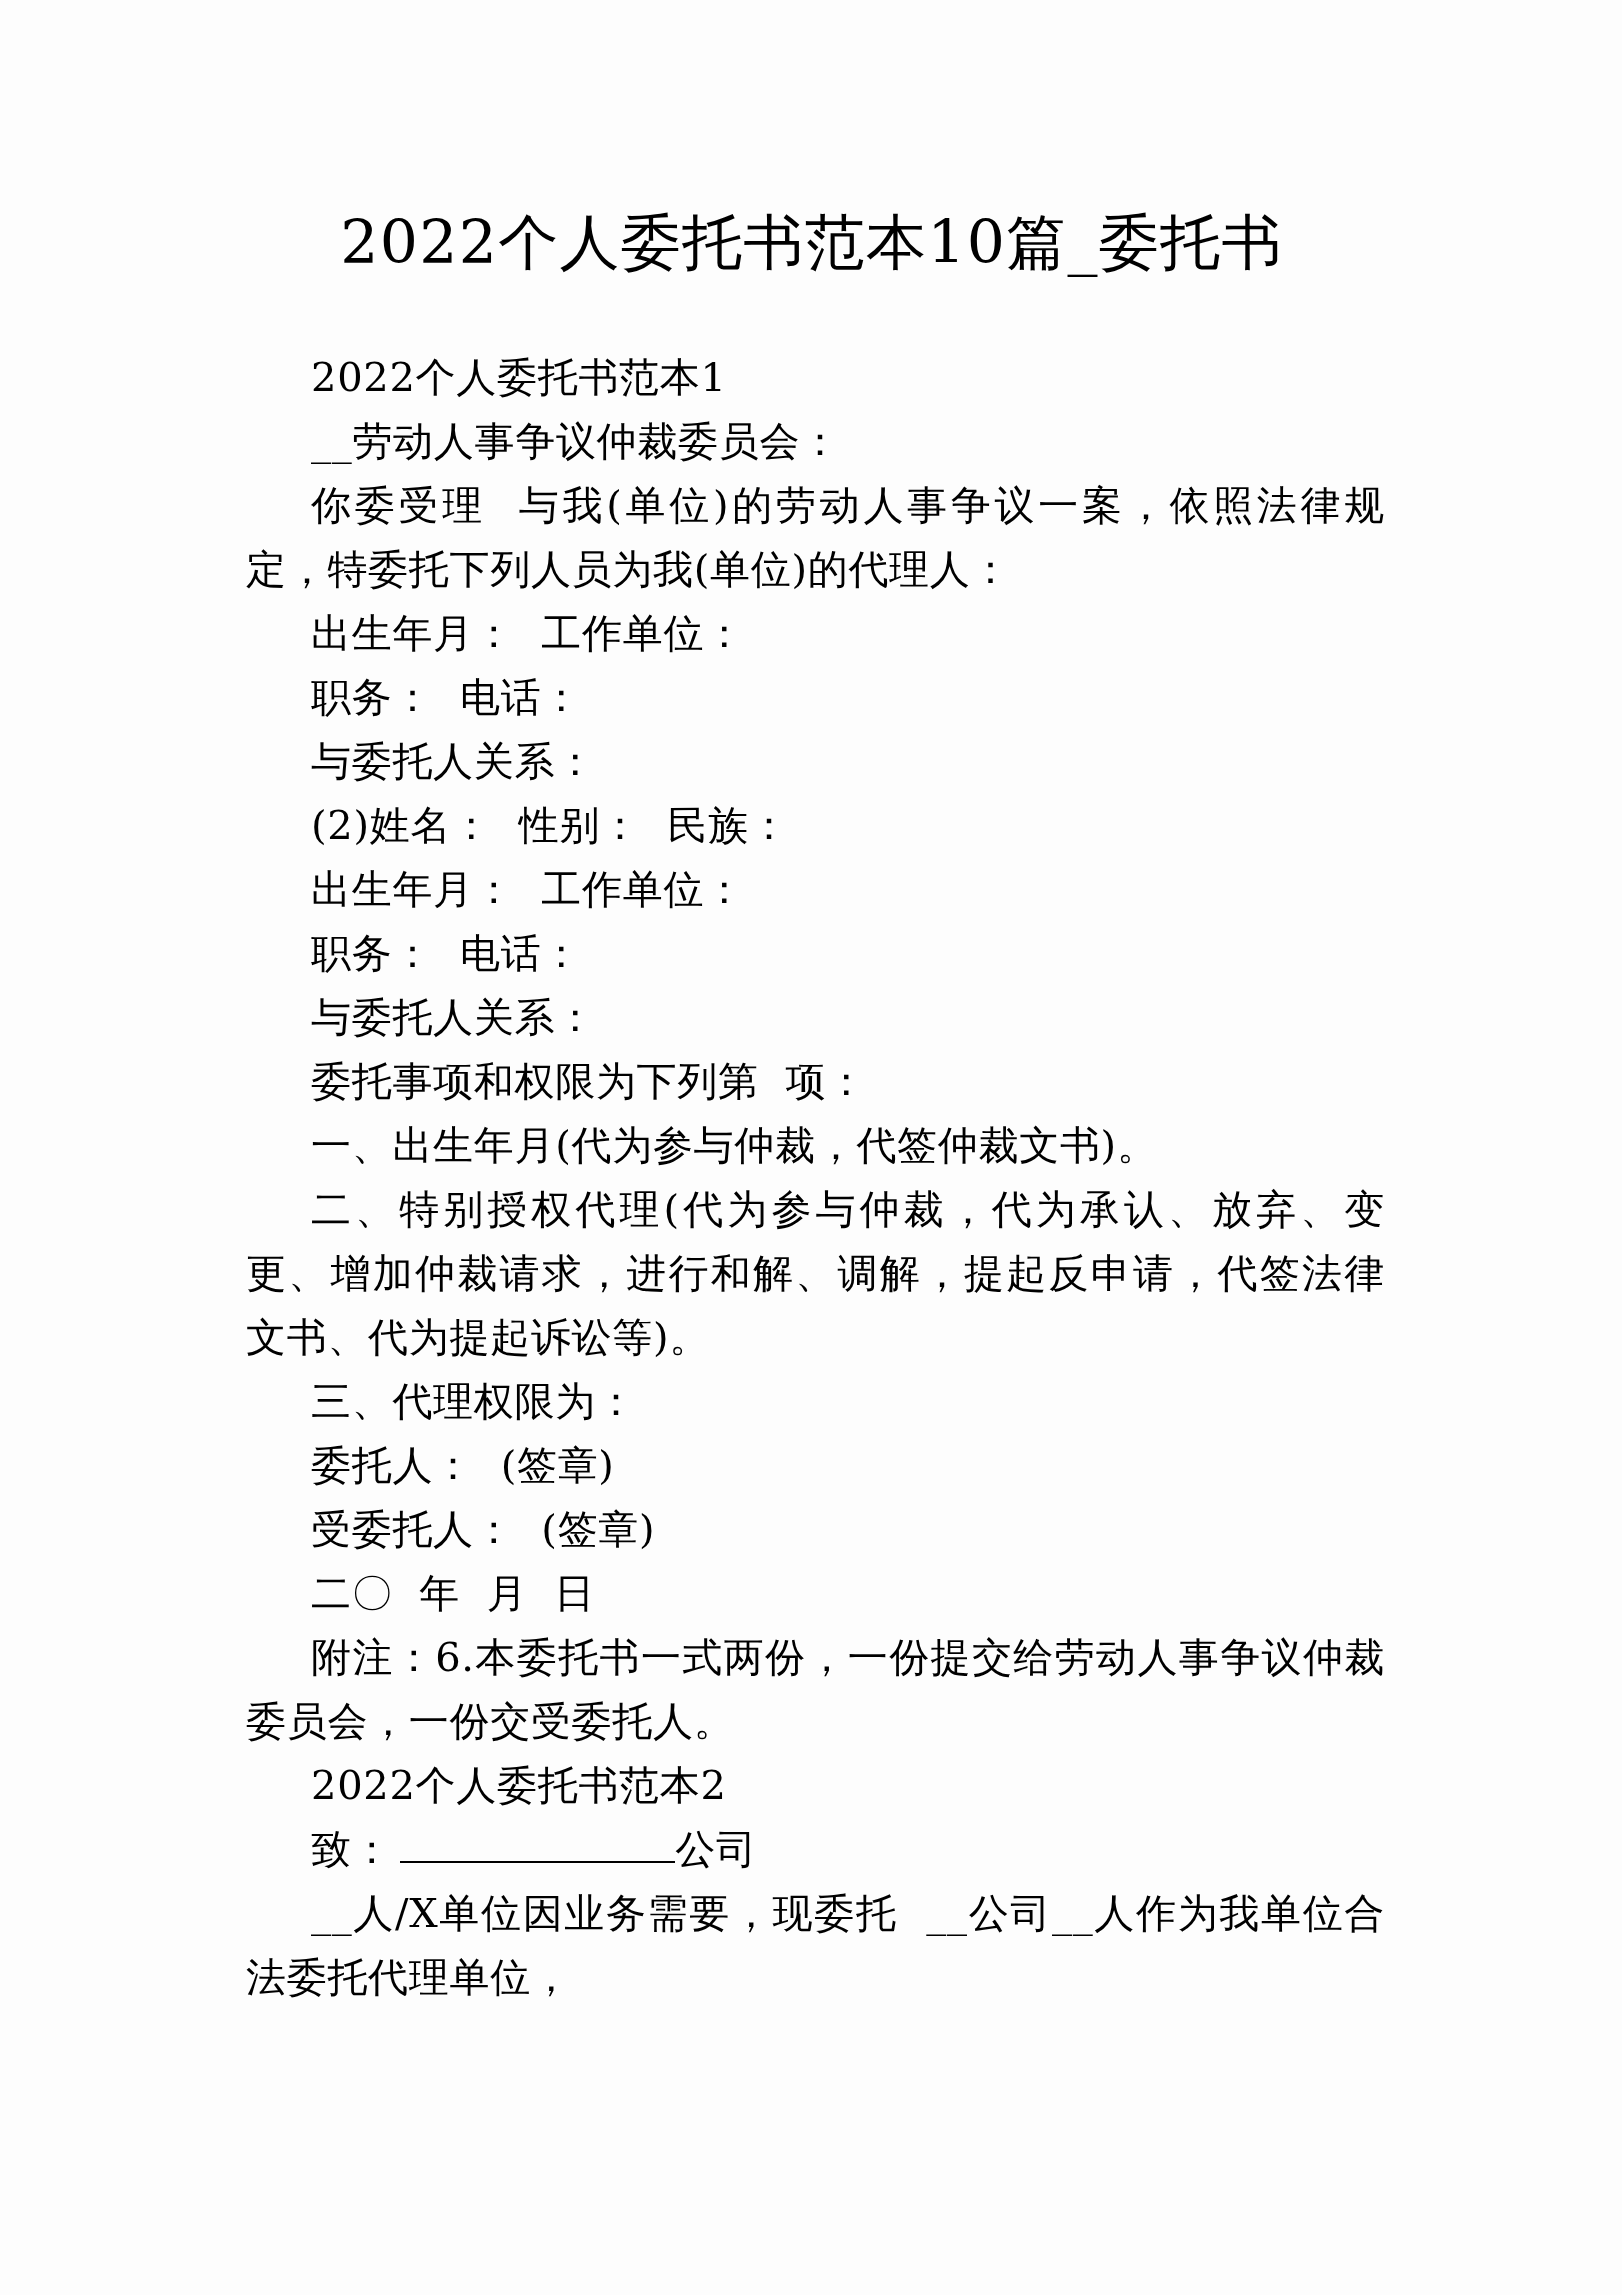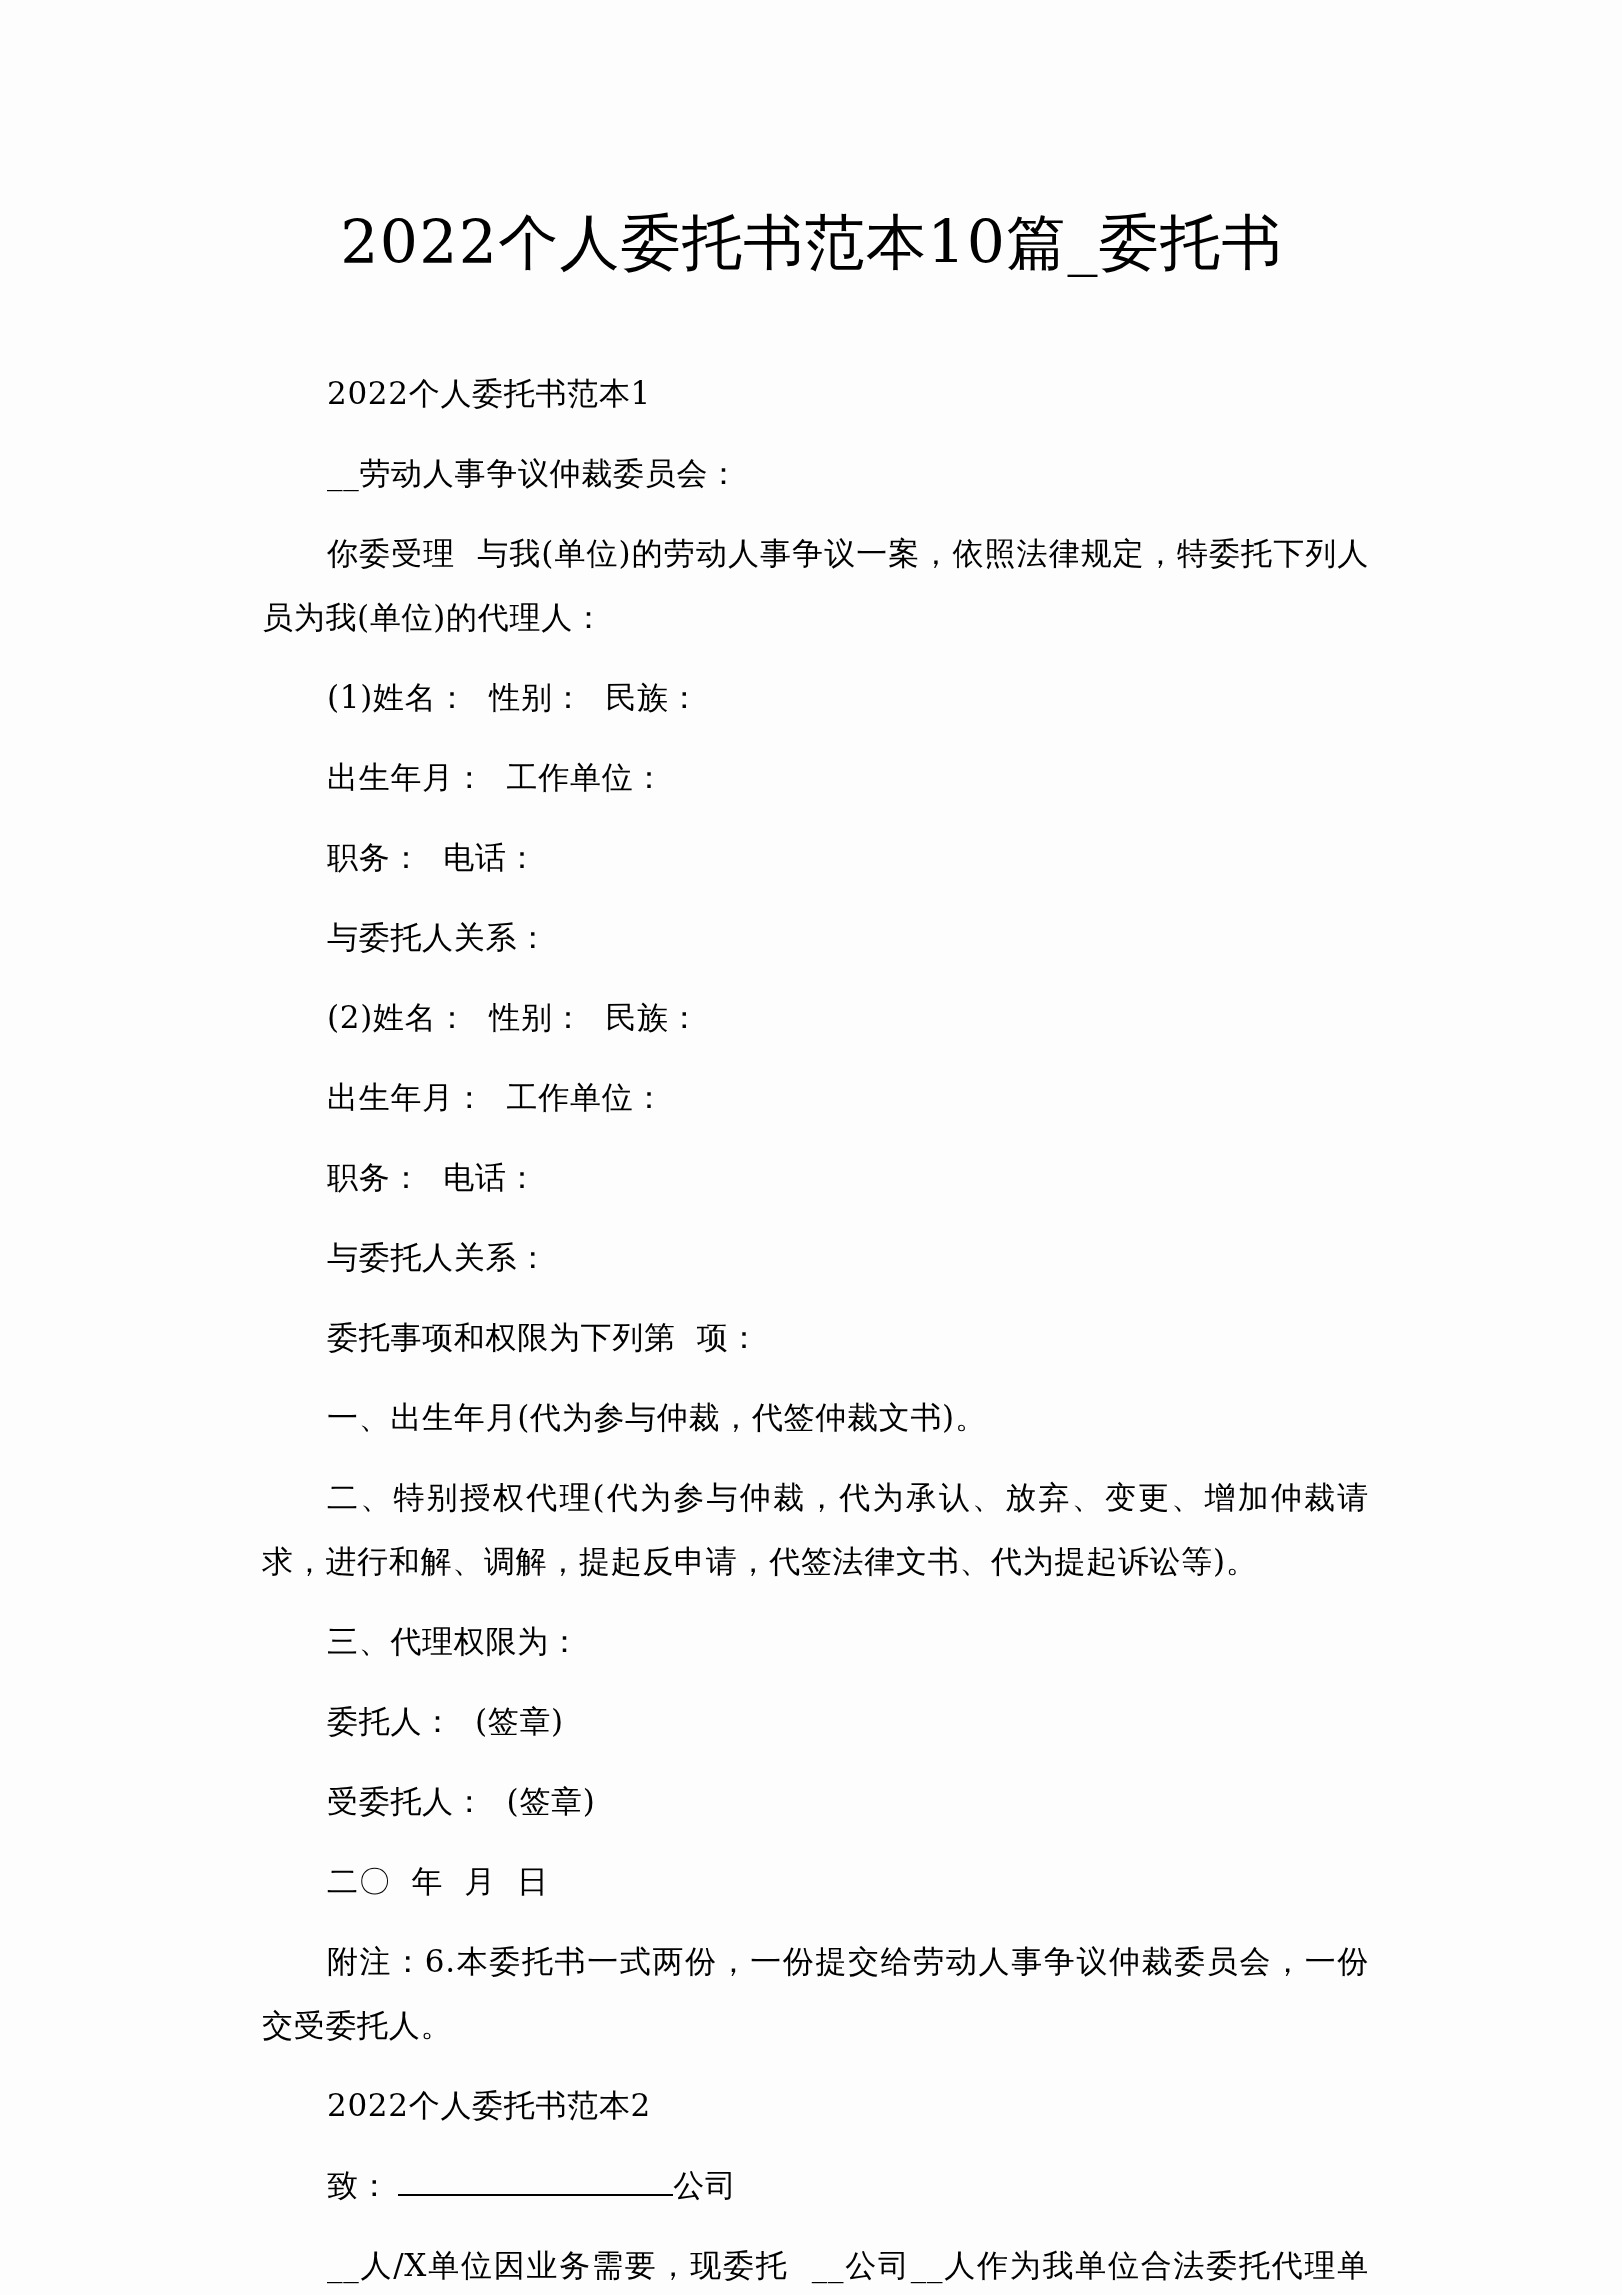--- a/index.html
+++ b/index.html
@@ -28,22 +28,22 @@
       letter-spacing: 1.3px;
       margin: 0;
     }
     .body {
       position: absolute;
       left: 246px;
       top: 345px;
       width: 1139px;
     }
     .p {
-      margin: 16px;
-      font-size: 31px;
+      margin: 0;
+      font-size: 40px;
       line-height: 64px;
       text-indent: 65px;
       text-align: justify;
       letter-spacing: 0.7px;
       white-space: pre-wrap;
     }
     .blank {
       display: inline-block;
       border-bottom: 2px solid #000;
       height: 26px;
@@ -55,21 +55,20 @@
 <body>
 
 <div class="page">
   <h1 class="title">2022个人委托书范本10篇_委托书</h1>
 
   <div class="body">
 
     <p class="p">2022个人委托书范本1</p>
     <p class="p">__劳动人事争议仲裁委员会：</p>
     <p class="p">你委受理  与我(单位)的劳动人事争议一案，依照法律规定，特委托下列人员为我(单位)的代理人：</p>
-    <p class="p">(1)姓名：  性别：  民族：</p>
     <p class="p">出生年月：  工作单位：</p>
     <p class="p">职务：  电话：</p>
     <p class="p">与委托人关系：</p>
     <p class="p">(2)姓名：  性别：  民族：</p>
     <p class="p">出生年月：  工作单位：</p>
     <p class="p">职务：  电话：</p>
     <p class="p">与委托人关系：</p>
     <p class="p">委托事项和权限为下列第  项：</p>
     <p class="p">一、出生年月(代为参与仲裁，代签仲裁文书)。</p>
     <p class="p">二、特别授权代理(代为参与仲裁，代为承认、放弃、变更、增加仲裁请求，进行和解、调解，提起反申请，代签法律文书、代为提起诉讼等)。</p>

